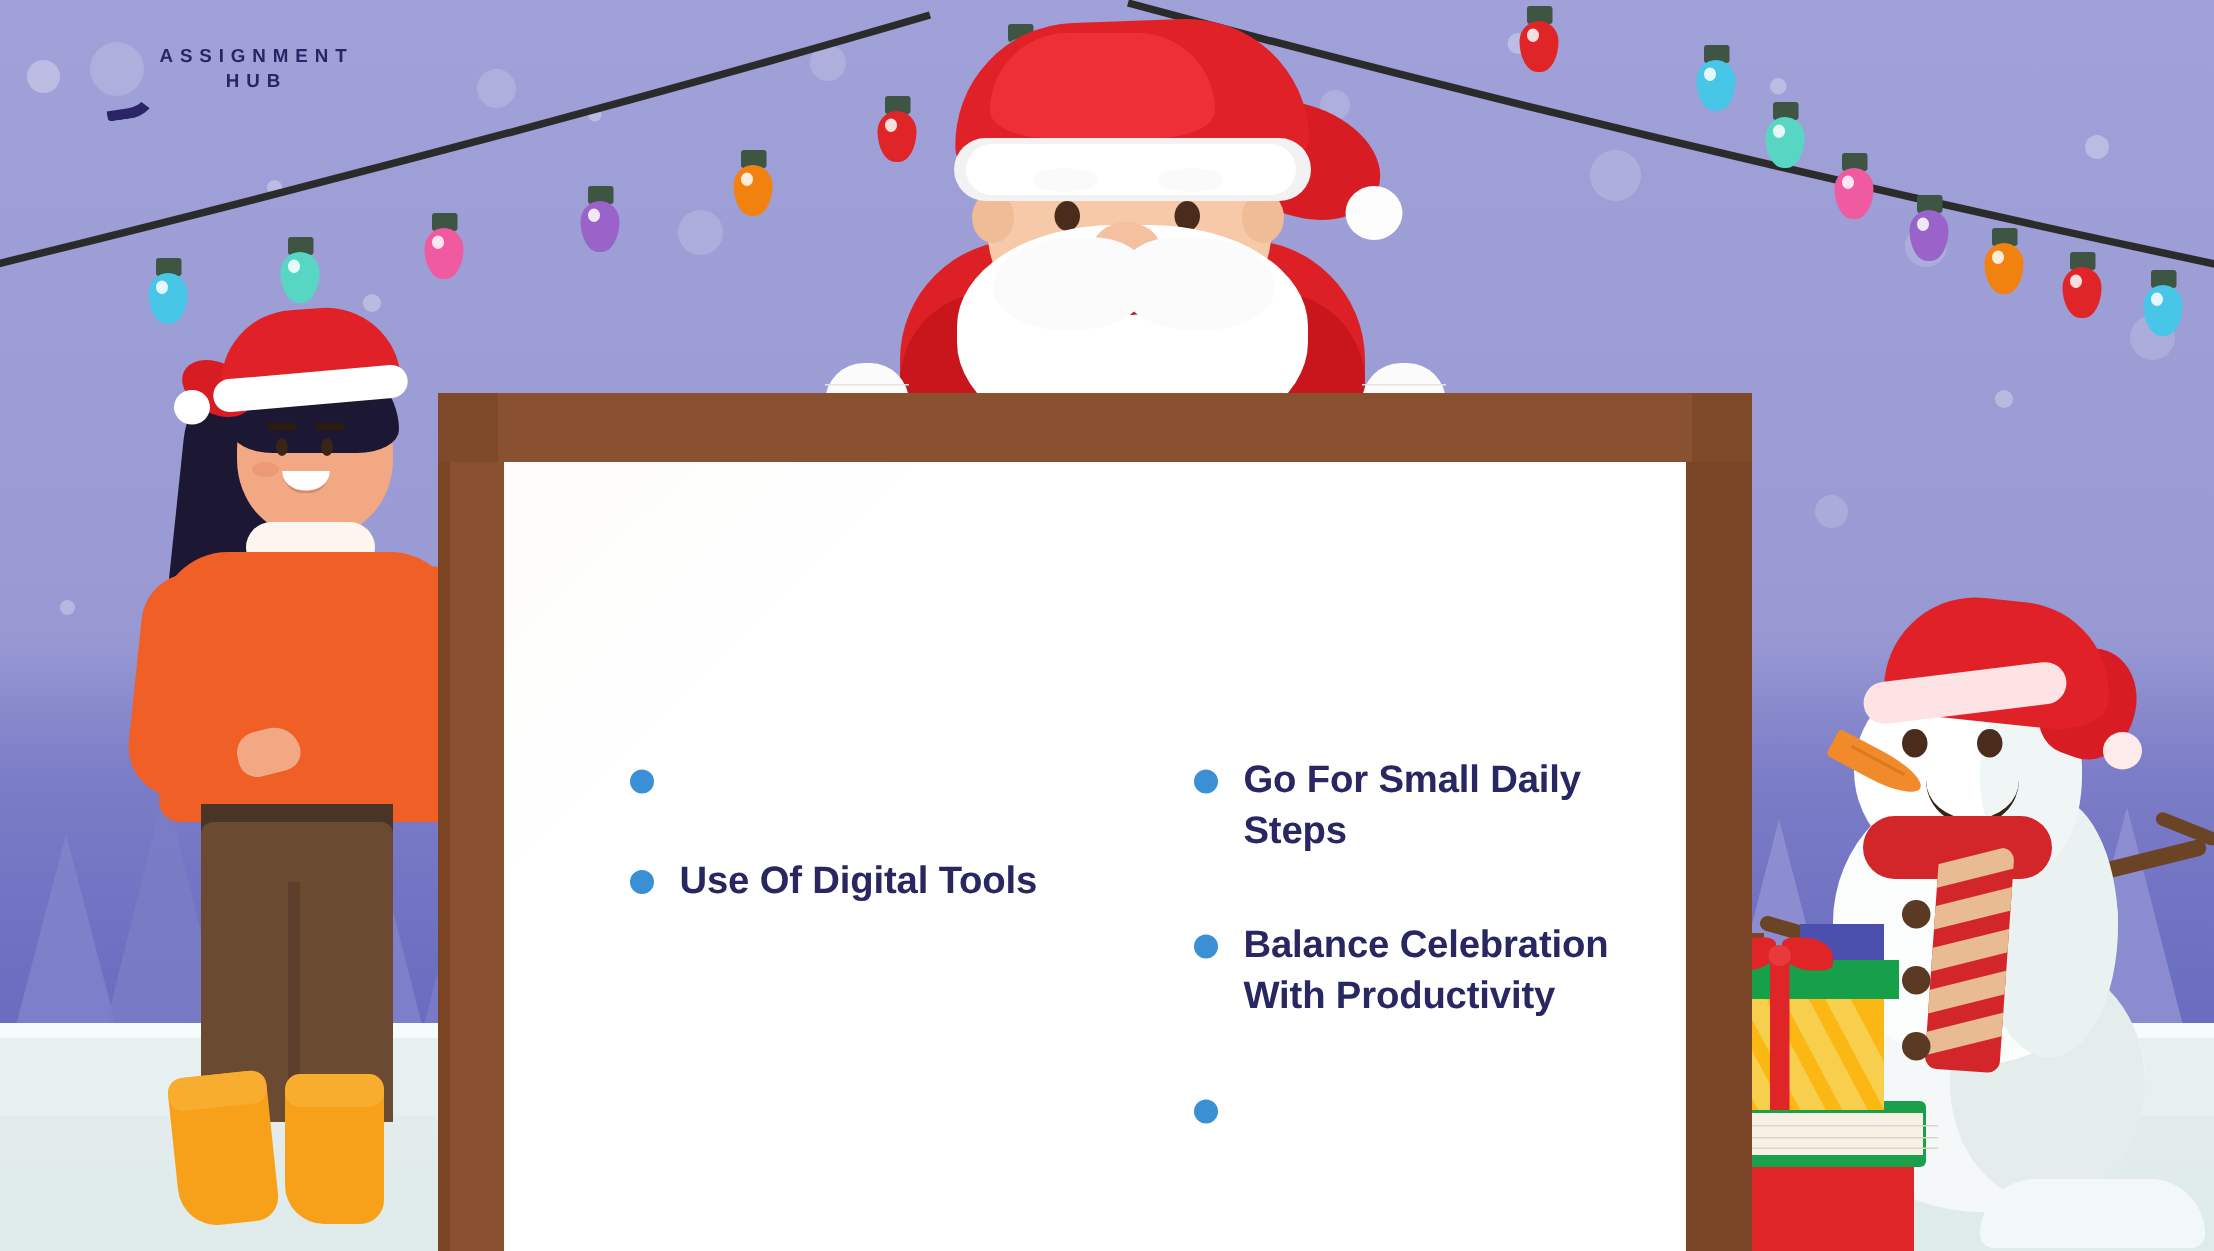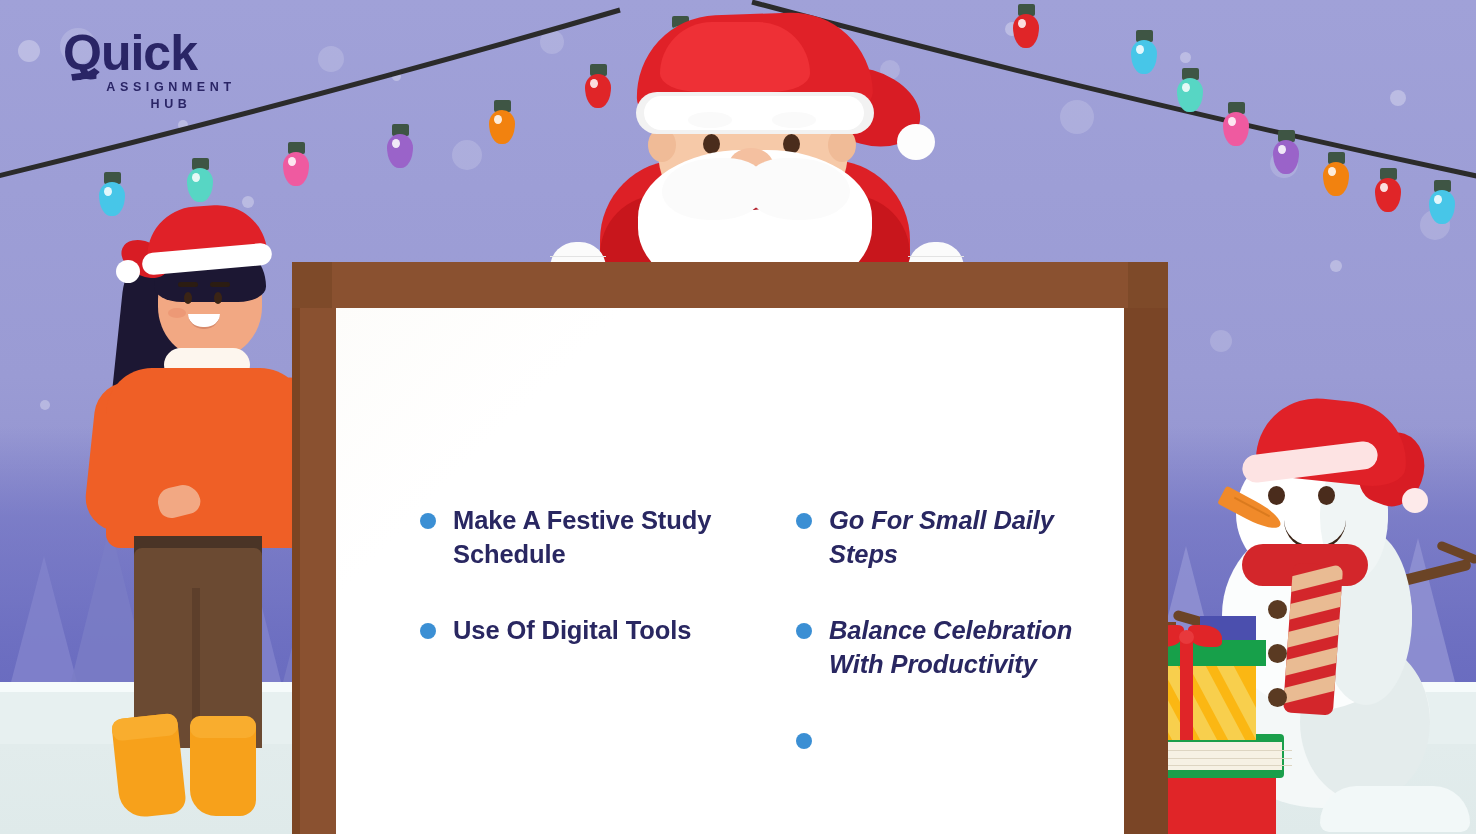--- a/index.html
+++ b/index.html
@@ -133,21 +133,21 @@
     position: absolute; left: 84px; top: 70px; width: 660px;
     font-size: 31.5px; font-weight: 800; line-height: 1.31;
     color: #292761; letter-spacing: -0.2px;
   }
 
   .cols {
     position: absolute; left: 84px; top: 196px; width: 700px;
     display: flex; gap: 46px;
   }
   .col { width: 330px; display: flex; flex-direction: column; }
-  .col.right { width: 324px; font-style: italic; }
+  .col.right { width: 324px; }
   .item {
     display: flex; align-items: flex-start; gap: 17px;
     margin-bottom: 42px;
   }
   .col .item:last-child { margin-bottom: 0; }
   .dot {
     width: 16px; height: 16px; border-radius: 50%;
     background: #3b8fd4; flex: 0 0 16px; margin-top: 9px;
   }
   .item-label {
@@ -543,21 +543,20 @@
     <div class="tree" style="left:1225px; border-left-width:42px; border-right-width:42px; border-bottom-width:168px;"></div>
     <div class="tree t2" style="left:1310px; border-left-width:32px; border-right-width:32px; border-bottom-width:126px;"></div>
     <div class="tree t3" style="left:1380px; border-left-width:38px; border-right-width:38px; border-bottom-width:148px;"></div>
   </div>
 
   <div class="ground">
     <div class="ground-shadow"></div>
   </div>
 
   <div class="logo">
-    <div class="logo-q">Quick</div>
     <div class="logo-swoosh"></div>
     <div class="logo-sub">ASSIGNMENT</div>
     <div class="logo-sub2">HUB</div>
   </div>
 
   <div class="lights">
     <svg width="1476" height="260" style="position:absolute;left:0;top:0;">
       <path d="M -10 178 Q 340 92 620 10" stroke="#2b2b2b" stroke-width="5" fill="none"></path>
       <path d="M 752 2 Q 1100 96 1486 178" stroke="#2b2b2b" stroke-width="5" fill="none"></path>
     </svg>
@@ -721,21 +720,20 @@
     <div class="frame-left-in"></div>
     <div class="frame-right"></div>
     <div class="frame-top"></div>
     <div class="frame-top-hl"></div>
     <div class="panel">
       <div class="panel-tint"></div>
       <div class="cols">
         <div class="col">
           <div class="item">
             <div class="dot"></div>
-            <div class="item-label">Make A Festive Study Schedule</div>
           </div>
           <div class="item">
             <div class="dot"></div>
             <div class="item-label">Use Of Digital Tools</div>
           </div>
         </div>
         <div class="col right">
           <div class="item">
             <div class="dot"></div>
             <div class="item-label">Go For Small Daily Steps</div>

